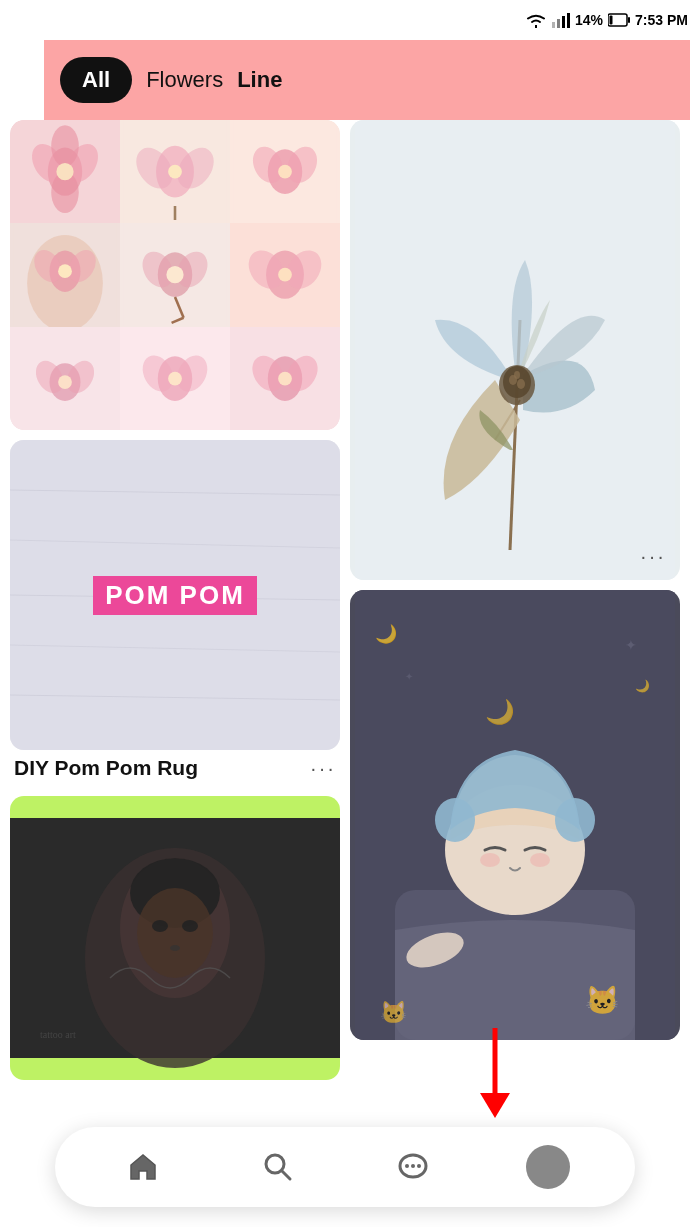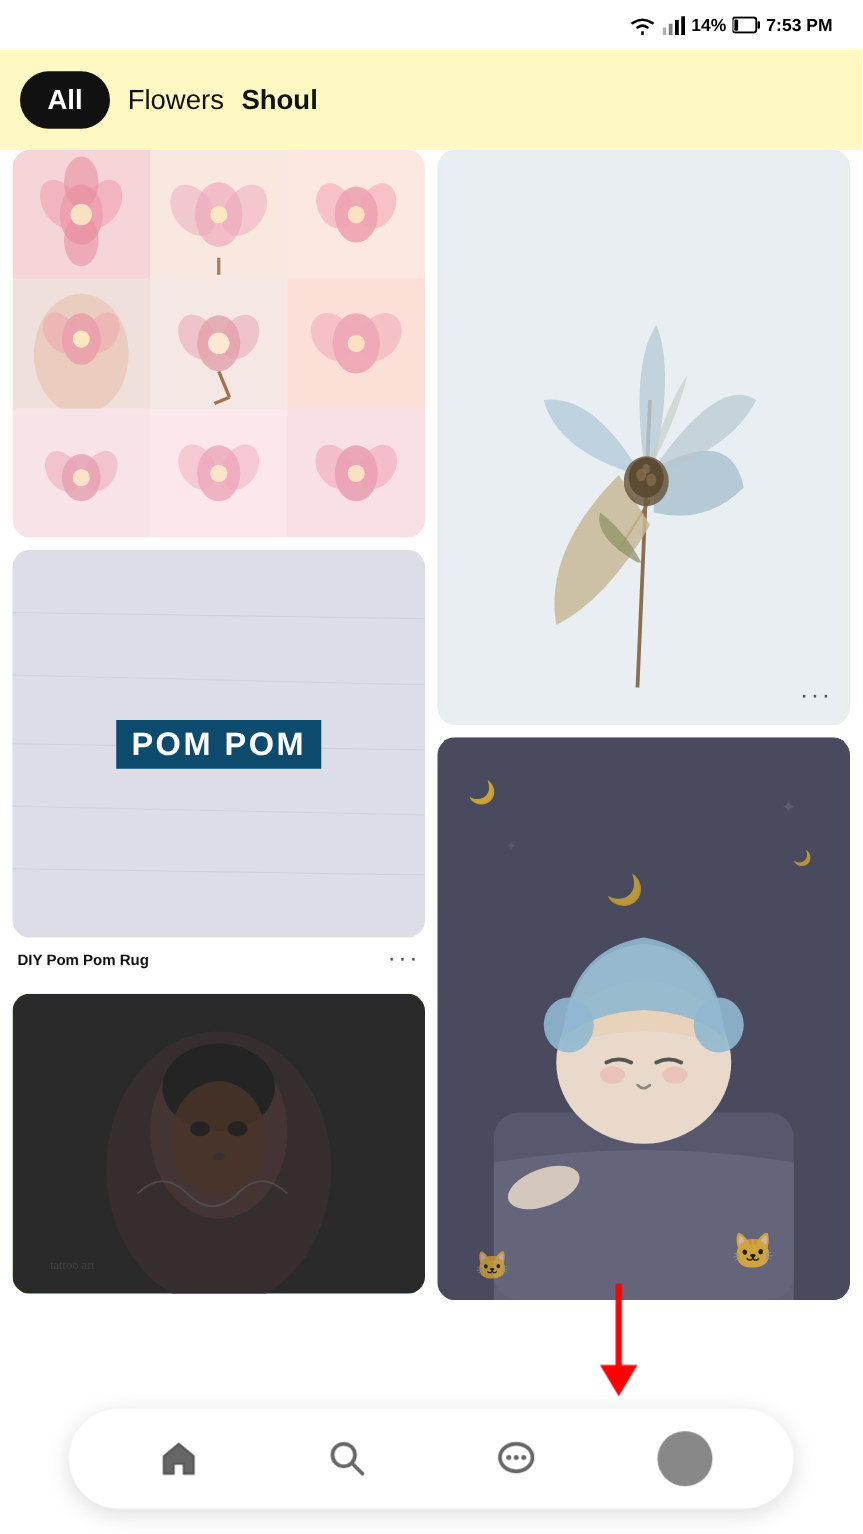--- a/index.html
+++ b/index.html
@@ -14,43 +14,44 @@
     }
 
     
     .status-bar {
       width: 100%;
       height: 40px;
       background: #fff;
       display: flex;
       align-items: center;
       justify-content: flex-end;
-      padding-right: 24px;
+      padding-right: 2px;
       gap: 6px;
     }
     .status-bar-text {
       font-size: 14px;
       font-weight: 600;
       color: #000;
     }
     .status-icons {
       display: flex;
       align-items: center;
       gap: 5px;
     }
 
     
     .category-tabs {
       display: flex;
       align-items: center;
       padding: 10px 16px;
       gap: 14px;
       overflow: hidden;
-      background: #fef9c3;
+      background: #fca5a5;
       height: 80px;
+      margin-left: 44px;
     }
     .tab-all {
       background: #111;
       color: #fff;
       border-radius: 50px;
       padding: 10px 22px;
       font-size: 22px;
       font-weight: 700;
       white-space: nowrap;
       flex-shrink: 0;
@@ -134,47 +135,47 @@
       justify-content: center;
       position: relative;
     }
     .pom-text-container {
       display: flex;
       flex-direction: column;
       align-items: flex-start;
       gap: 6px;
     }
     .pom-line {
-      background: #0c4a6e;
+      background: #ec4899;
       color: #fff;
       font-size: 26px;
       font-weight: 900;
       padding: 4px 12px;
       letter-spacing: 2px;
     }
 
     
     .card-label-row {
       display: flex;
       align-items: center;
       justify-content: space-between;
       padding: 6px 4px;
     }
     .card-label {
-      font-size: 12px;
+      font-size: 21px;
       font-weight: 600;
       color: #111;
     }
 
     
     .tattoo-card {
       border-radius: 14px;
       overflow: hidden;
       background: #bef264;
-      height: 240px;
+      height: 284px;
       display: flex;
       align-items: center;
     }
 
     
     .cartoon-card {
       border-radius: 14px;
       overflow: hidden;
       background: #4a4a5a;
       height: 450px;
@@ -250,21 +251,21 @@
       <rect x="1.5" y="2.5" width="3" height="9" fill="#000" rx="1"></rect>
       <rect x="20" y="4" width="2" height="6" rx="1" fill="#000"></rect>
     </svg>
     <span class="status-bar-text">7:53 PM</span>
   </div>
 </div>
 
 <div class="category-tabs">
   <div class="tab-all">All</div>
   <div class="tab-label">Flowers</div>
-  <div class="tab-label-partial">Shoul</div>
+  <div class="tab-label-partial">Line</div>
 </div>
 
 <div class="main-grid">
 
   <div class="col">
 
     <div style="position:relative; border-radius:14px; overflow:hidden;">
       <div class="collage-card">
 
         <div class="collage-cell" style="background:#f5d5d8;">

